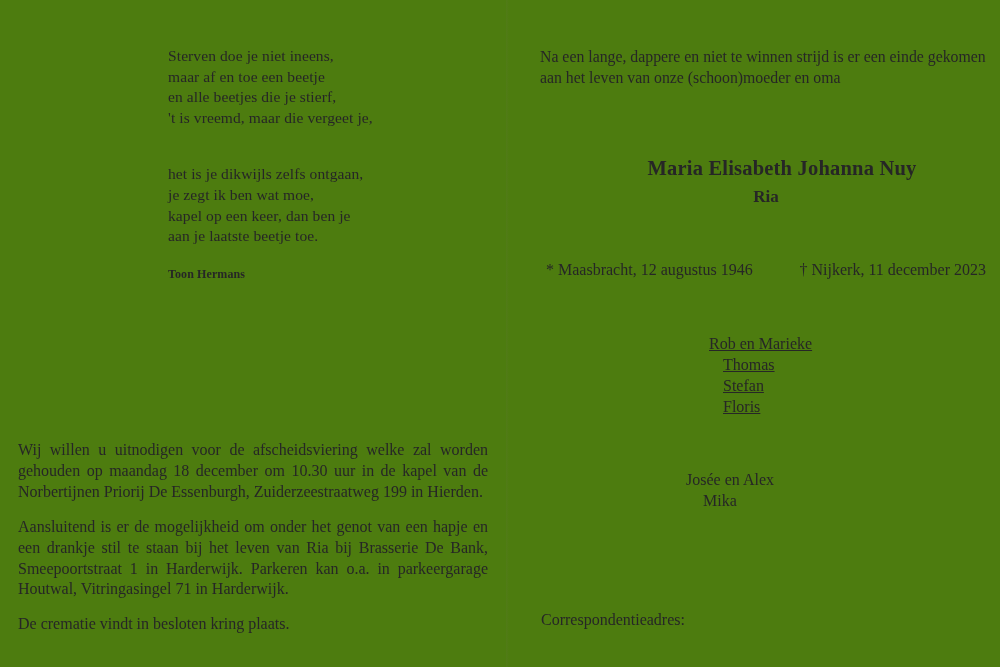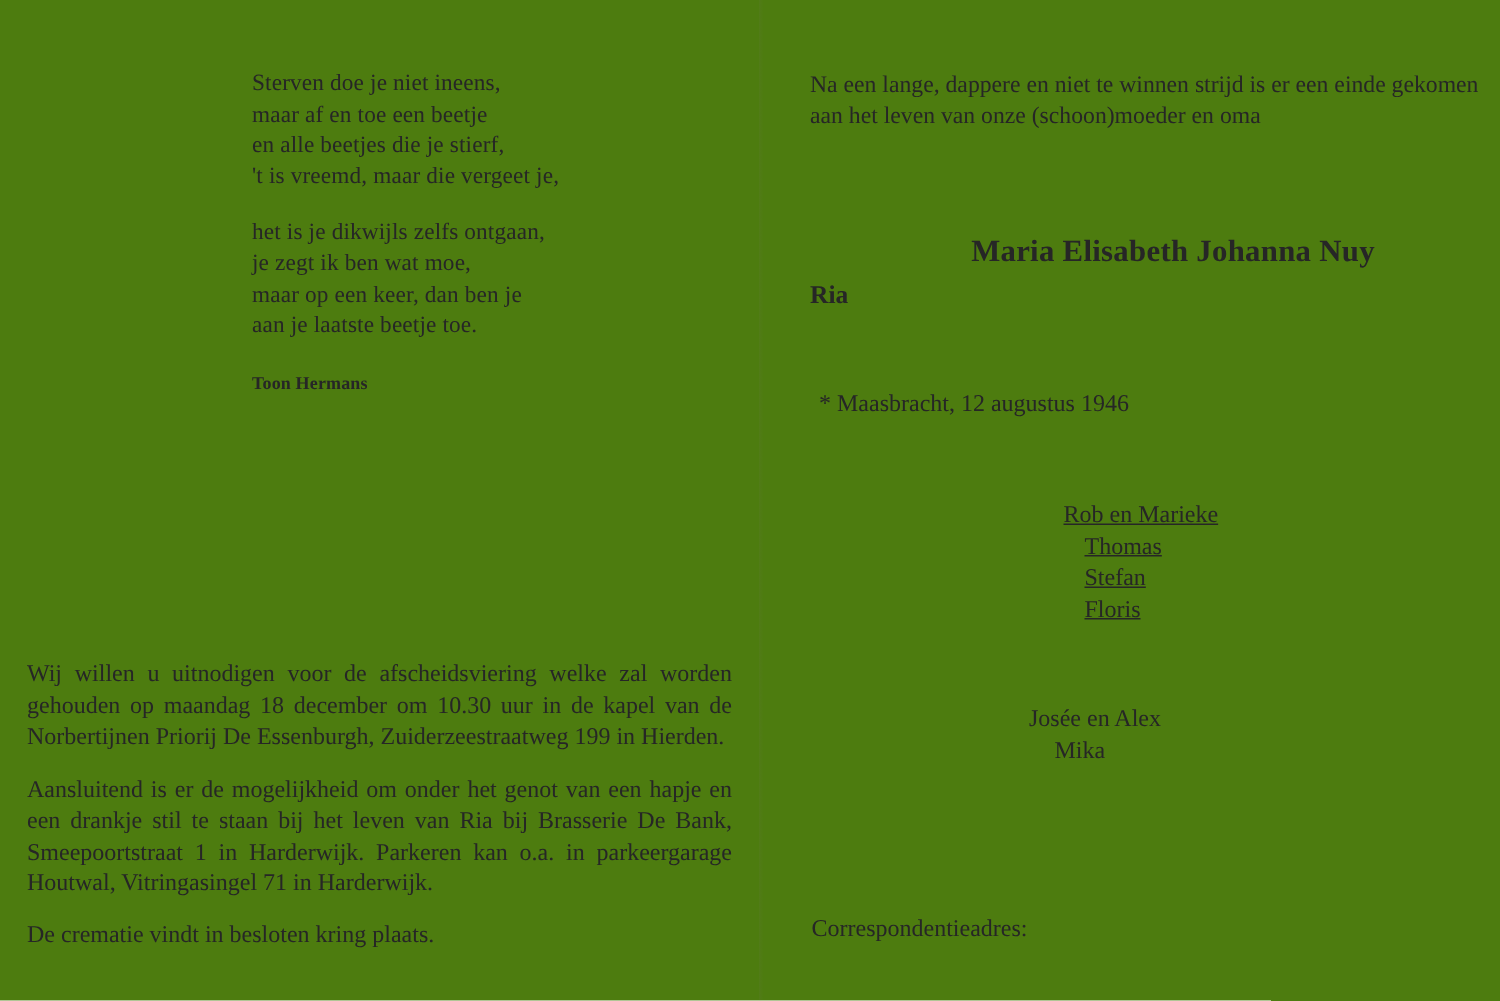--- a/index.html
+++ b/index.html
@@ -27,21 +27,21 @@
 
   
   .poem {
     position: absolute;
     left: 168px;
     top: 46px;
     font-size: 15.5px;
     line-height: 20.6px;
     letter-spacing: 0.1px;
   }
-  .stanza2 { margin-top: 17px; }
+  .stanza2 { margin-top: 36px; }
   .poem-author {
     margin-top: 17px;
     font-weight: bold;
     font-size: 12px;
   }
 
   .invite {
     position: absolute;
     left: 18px;
     top: 440px;
@@ -77,20 +77,21 @@
     text-align: center;
     font-size: 20.5px;
     font-weight: bold;
     letter-spacing: 0.2px;
   }
   .nickname {
     position: absolute;
     left: 540px;
     top: 187px;
     width: 452px;
+    text-align: center;
     font-size: 17px;
     font-weight: bold;
   }
   .dates {
     position: absolute;
     left: 546px;
     top: 261px;
     width: 440px;
     display: flex;
     justify-content: space-between;
@@ -126,21 +127,21 @@
     <div class="poem">
       <div class="stanza">
         <div class="line">Sterven doe je niet ineens,</div>
         <div class="line">maar af en toe een beetje</div>
         <div class="line">en alle beetjes die je stierf,</div>
         <div class="line">'t is vreemd, maar die vergeet je,</div>
       </div>
       <div class="stanza stanza2">
         <div class="line">het is je dikwijls zelfs ontgaan,</div>
         <div class="line">je zegt ik ben wat moe,</div>
-        <div class="line">maar op een keer, dan ben je</div>
+        <div class="line">kapel op een keer, dan ben je</div>
         <div class="line">aan je laatste beetje toe.</div>
       </div>
       <div class="poem-author">Toon Hermans</div>
     </div>
 
     <div class="invite">
       <div class="para">
         <div class="jline">Wij willen u uitnodigen voor de afscheidsviering welke zal worden</div>
         <div class="jline">gehouden op maandag 18 december om 10.30 uur in de kapel van de</div>
         <div class="jline last">Norbertijnen Priorij De Essenburgh, Zuiderzeestraatweg 199 in Hierden.</div>
@@ -161,20 +162,21 @@
     <div class="intro">
       <div>Na een lange, dappere en niet te winnen strijd is er een einde gekomen</div>
       <div>aan het leven van onze (schoon)moeder en oma</div>
     </div>
 
     <h1 class="deceased-name">Maria Elisabeth Johanna Nuy</h1>
     <div class="nickname">Ria</div>
 
     <div class="dates">
       <span>* Maasbracht, 12 augustus 1946</span>
+      <span>† Nijkerk, 11 december 2023</span>
     </div>
 
     <div class="family family-1">
       <div class="fam-head">Rob en Marieke</div>
       <div class="fam-child">Thomas</div>
       <div class="fam-child">Stefan</div>
       <div class="fam-child">Floris</div>
     </div>
 
     <div class="family family-2">

